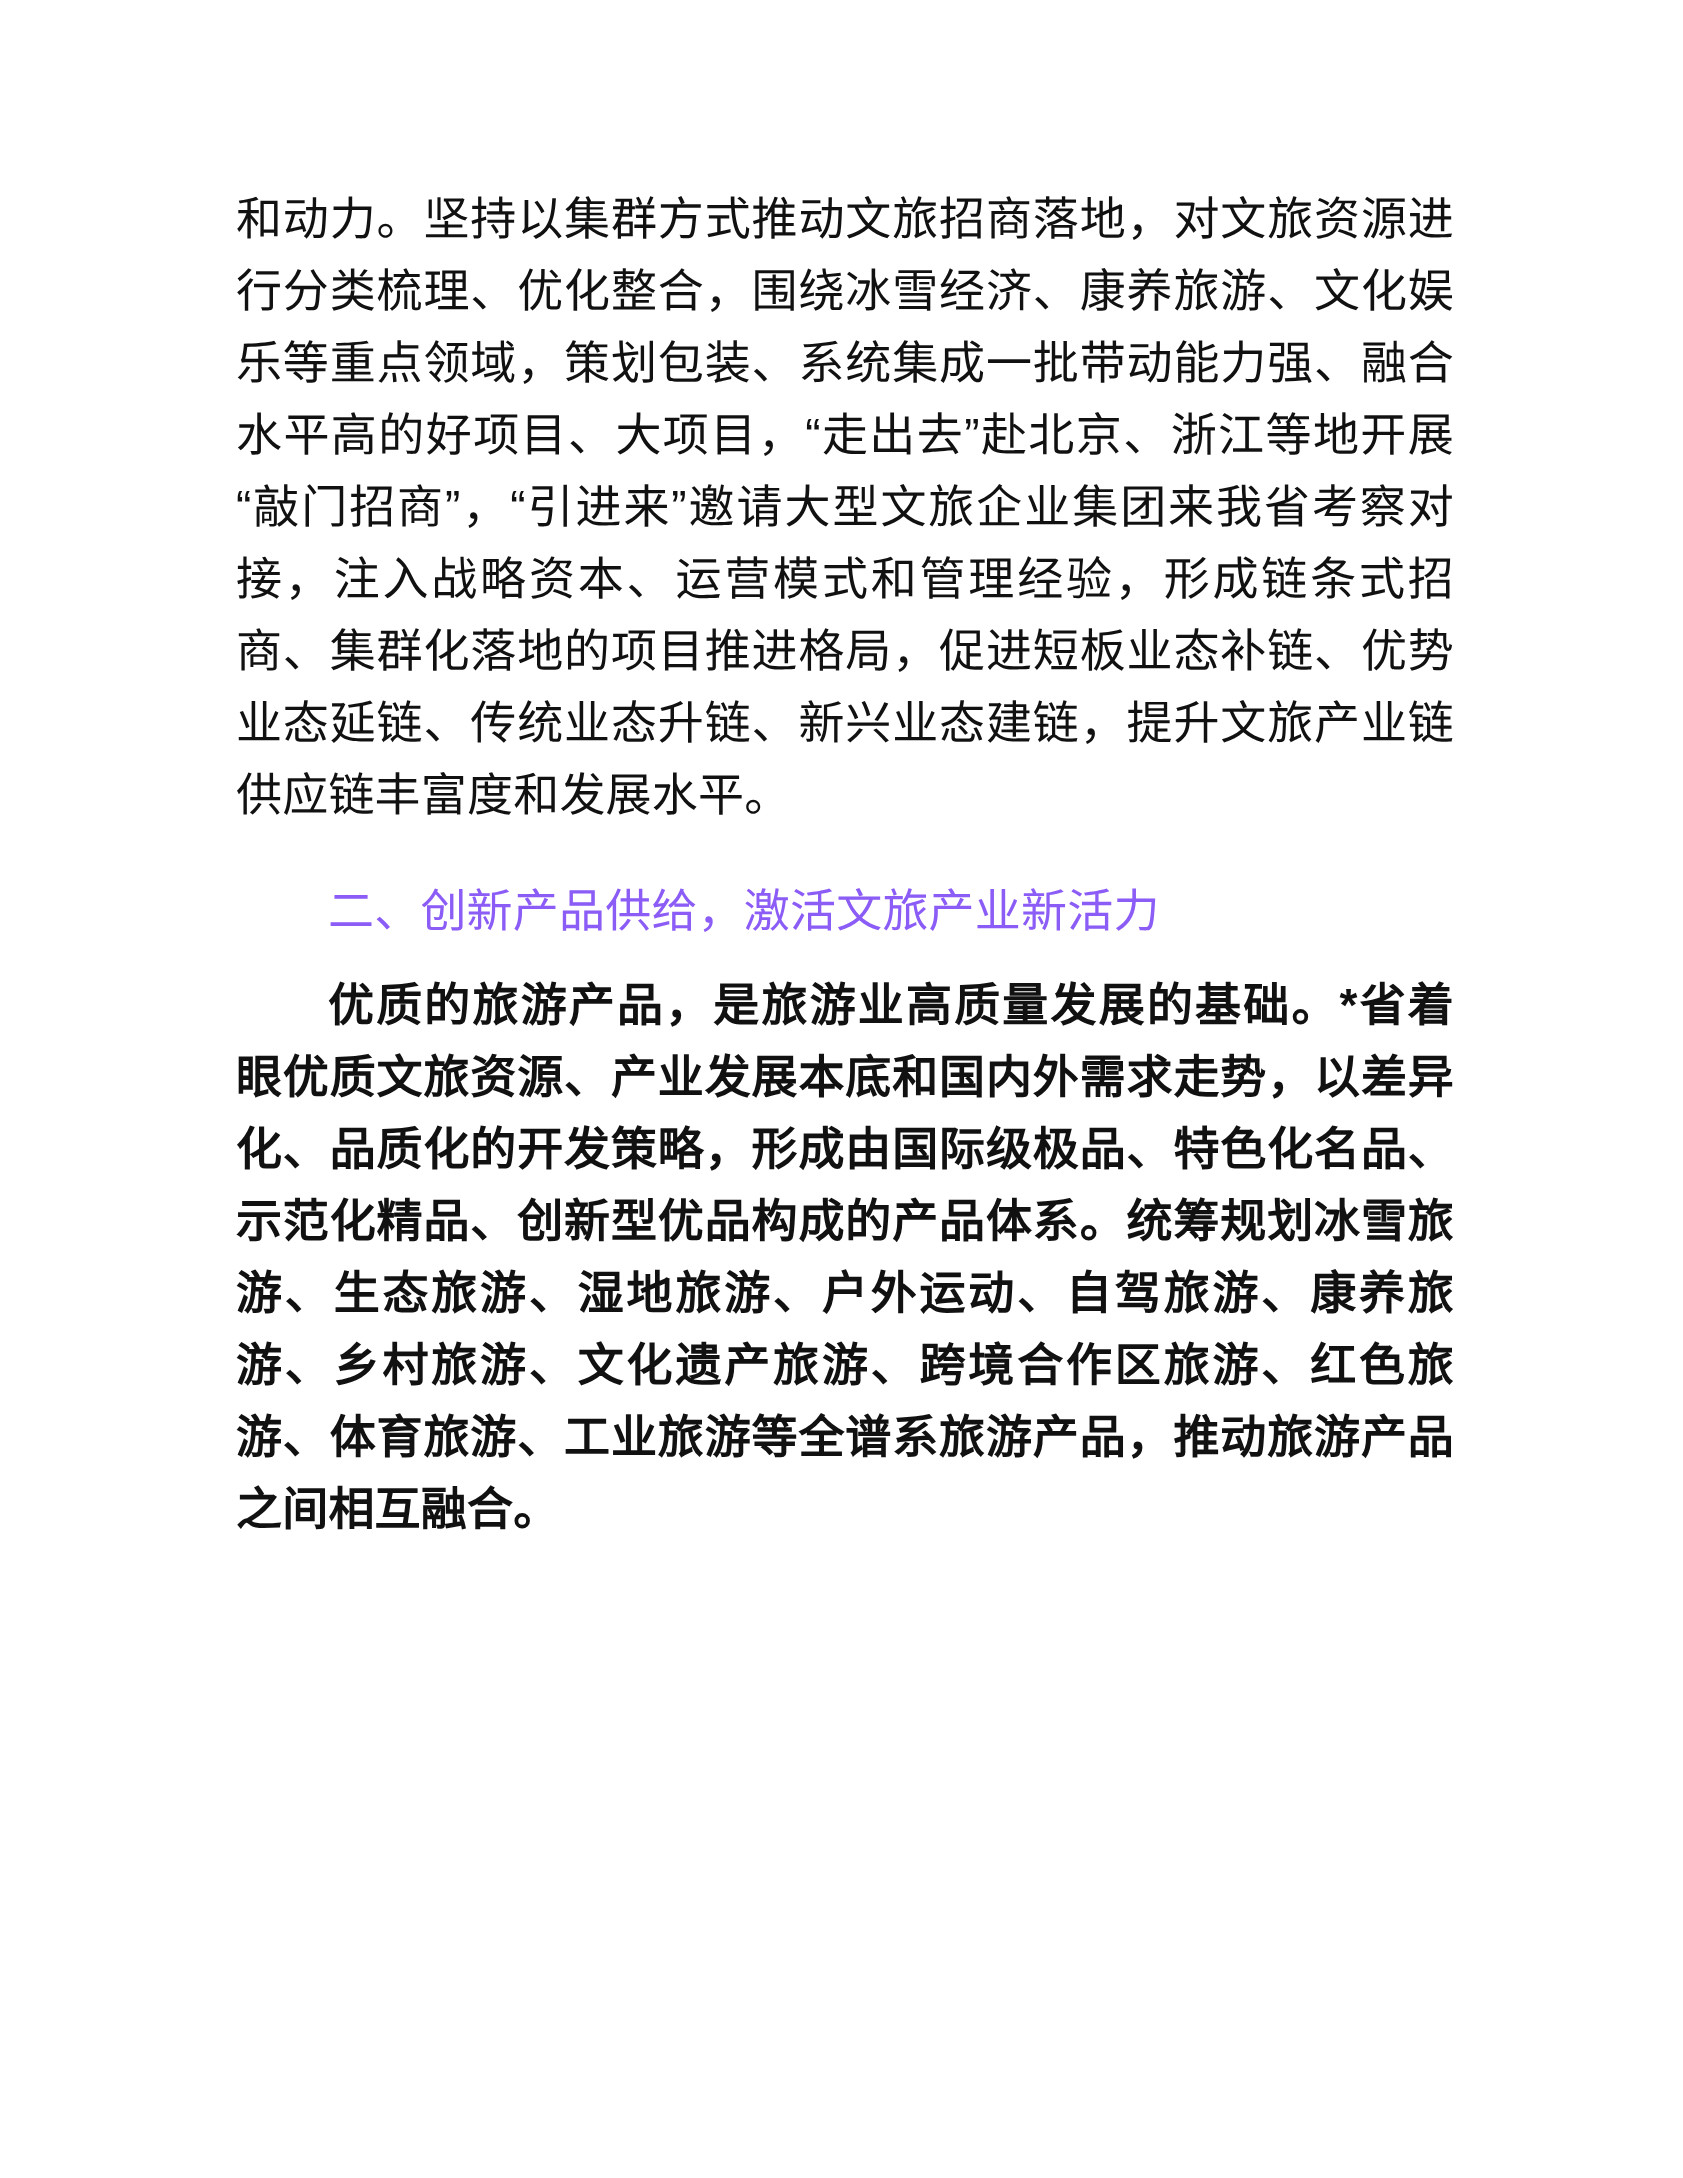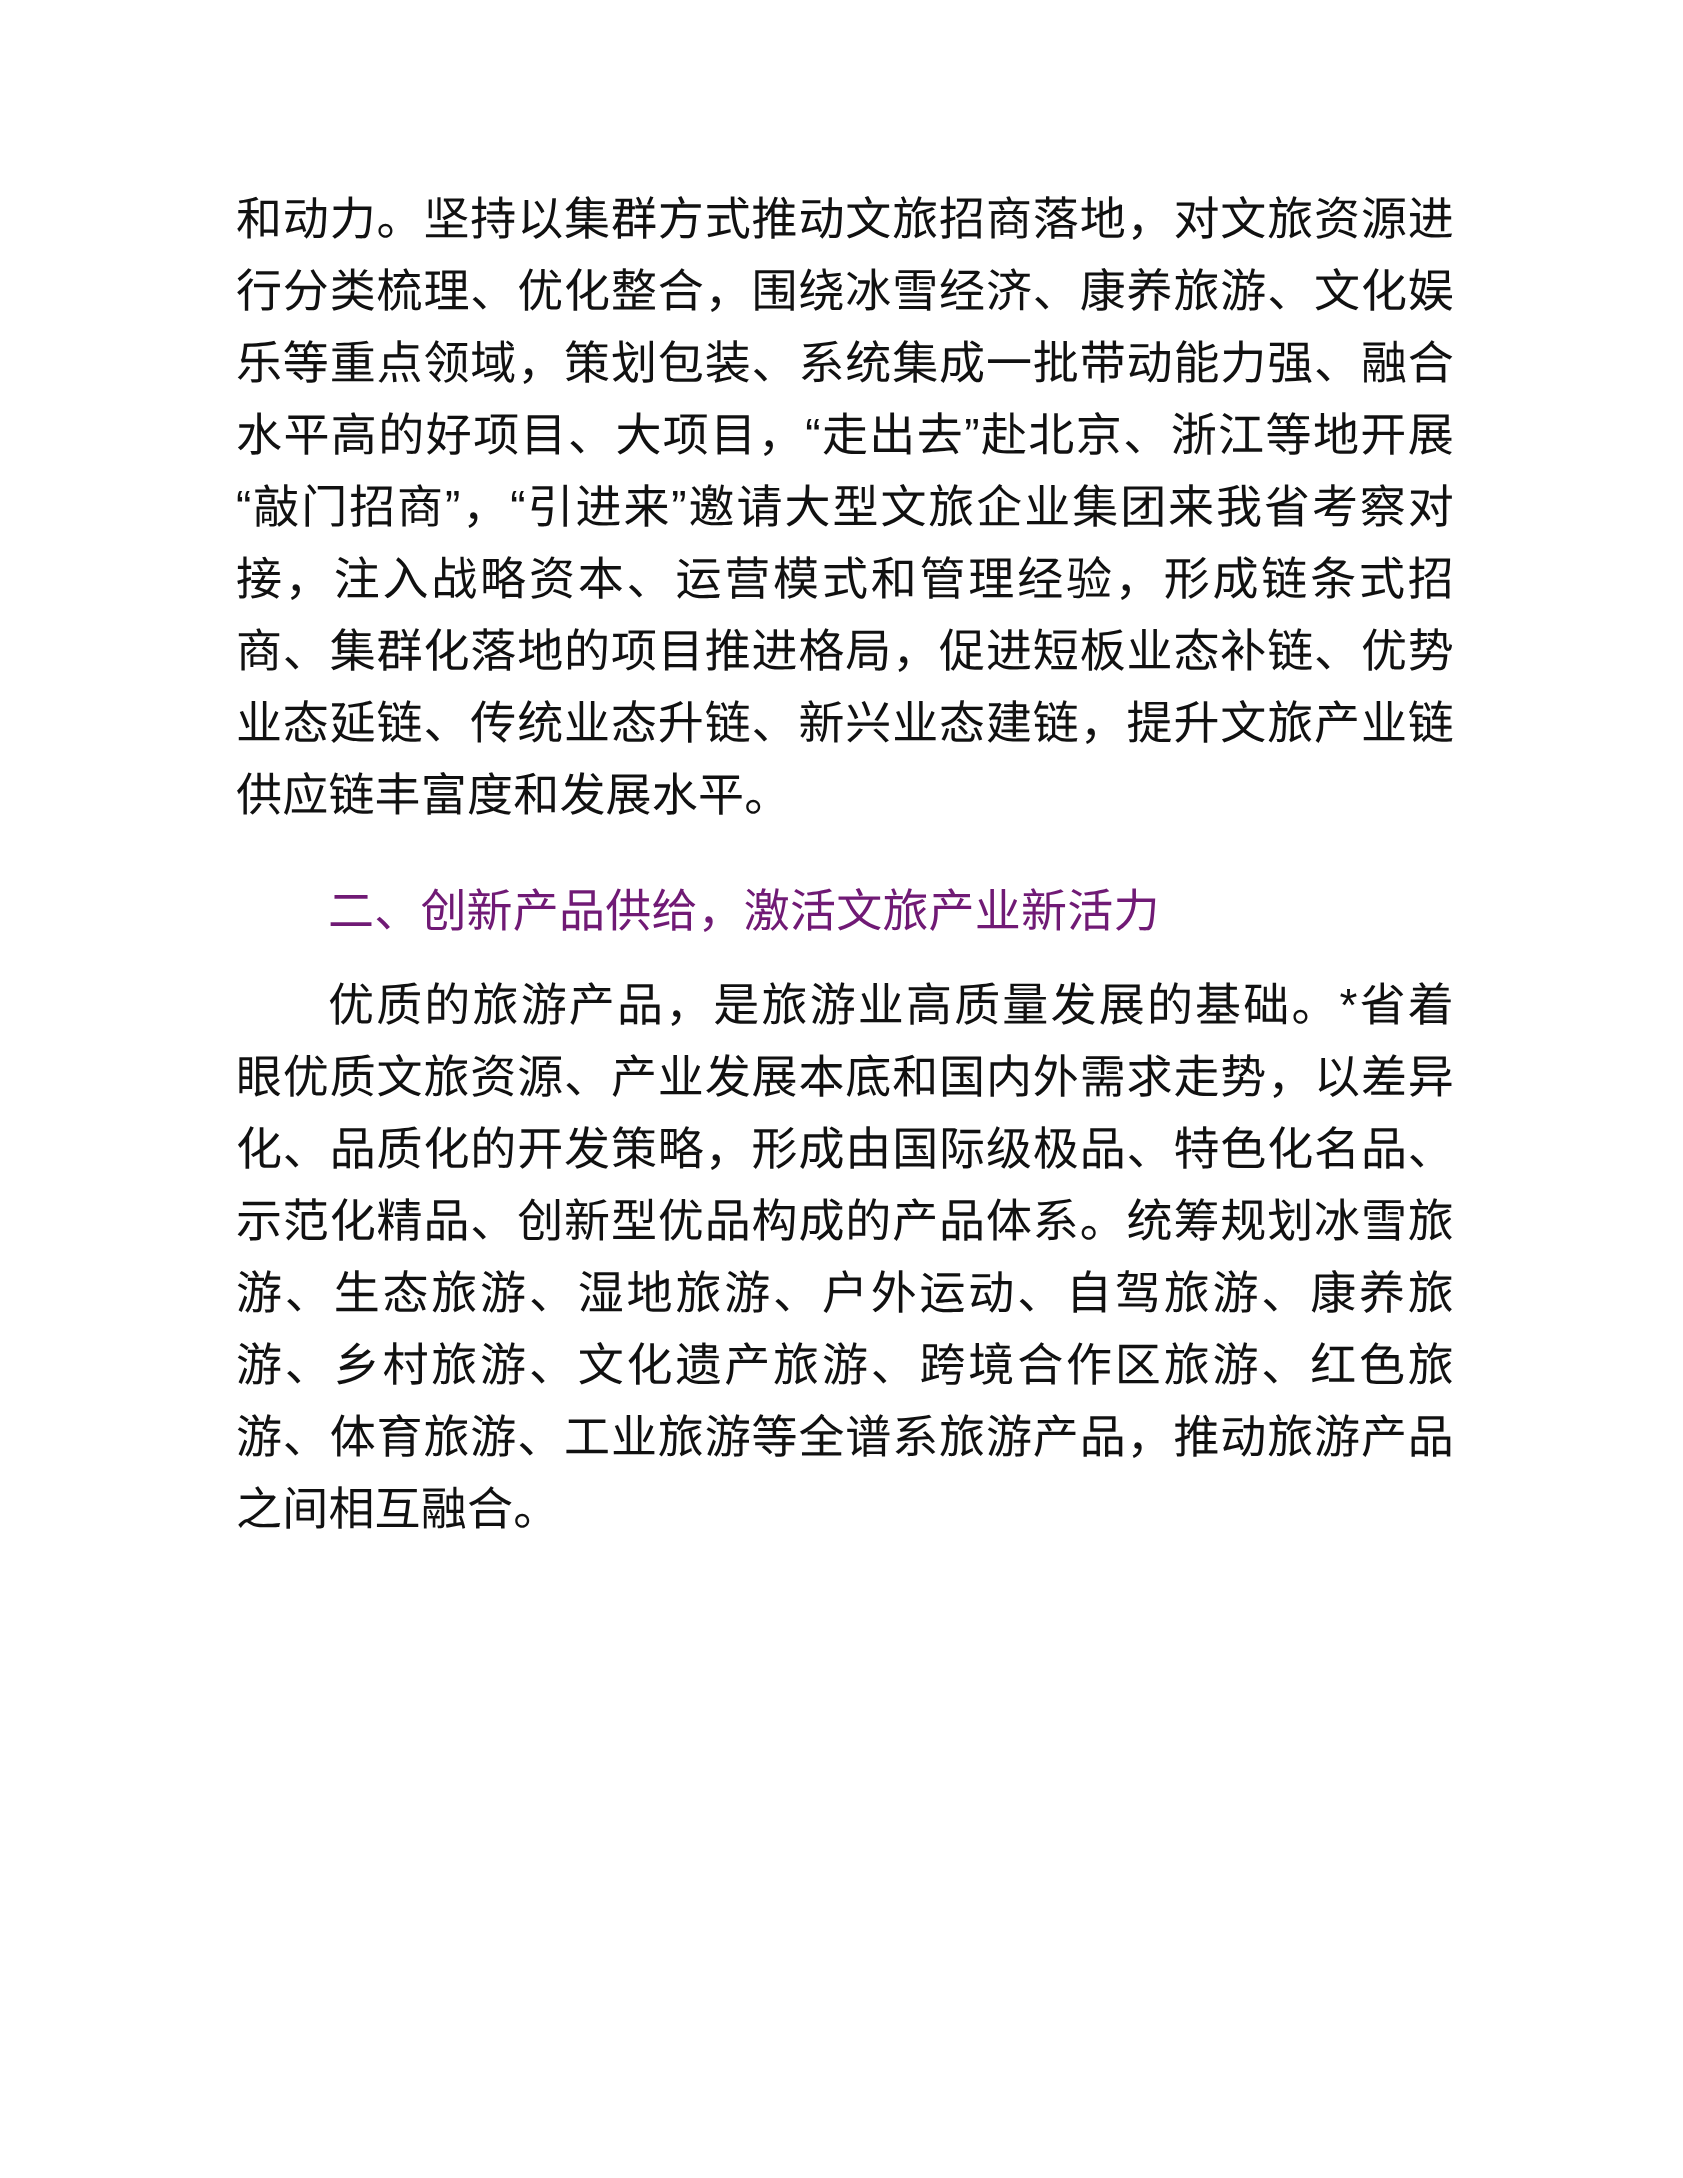--- a/index.html
+++ b/index.html
@@ -31,27 +31,28 @@
     font-size: 46px;
     line-height: 72px;
     letter-spacing: 0.2px;
     text-align: justify;
     text-justify: inter-ideograph;
     word-break: break-all;
     color: #111111;
   }
   .para.indent {
     text-indent: 2em;
+    font-weight: bold;
   }
   .heading {
     margin: 28px 0 22px 0;
     font-size: 46px;
     line-height: 72px;
     text-indent: 2em;
-    color: #701a75;
+    color: #8b5cf6;
     letter-spacing: 0.2px;
   }
   .spacer-sm { height: 10px; }
   .spacer-md { height: 18px; }
 </style>
 </head>
 <body>
 
 <div class="page">
   <div class="doc-body">

